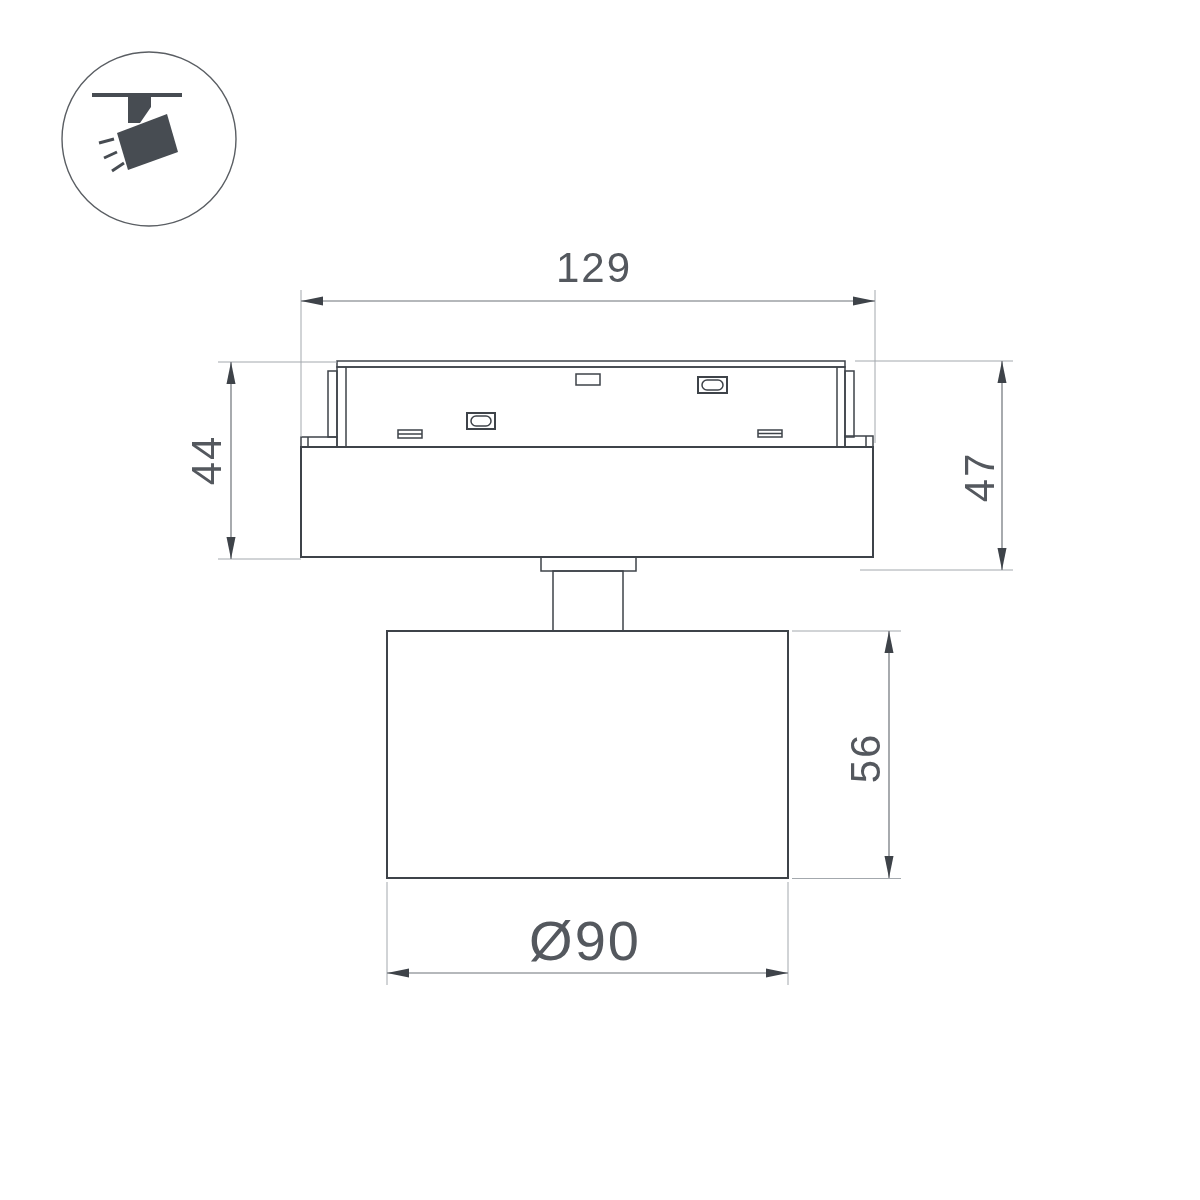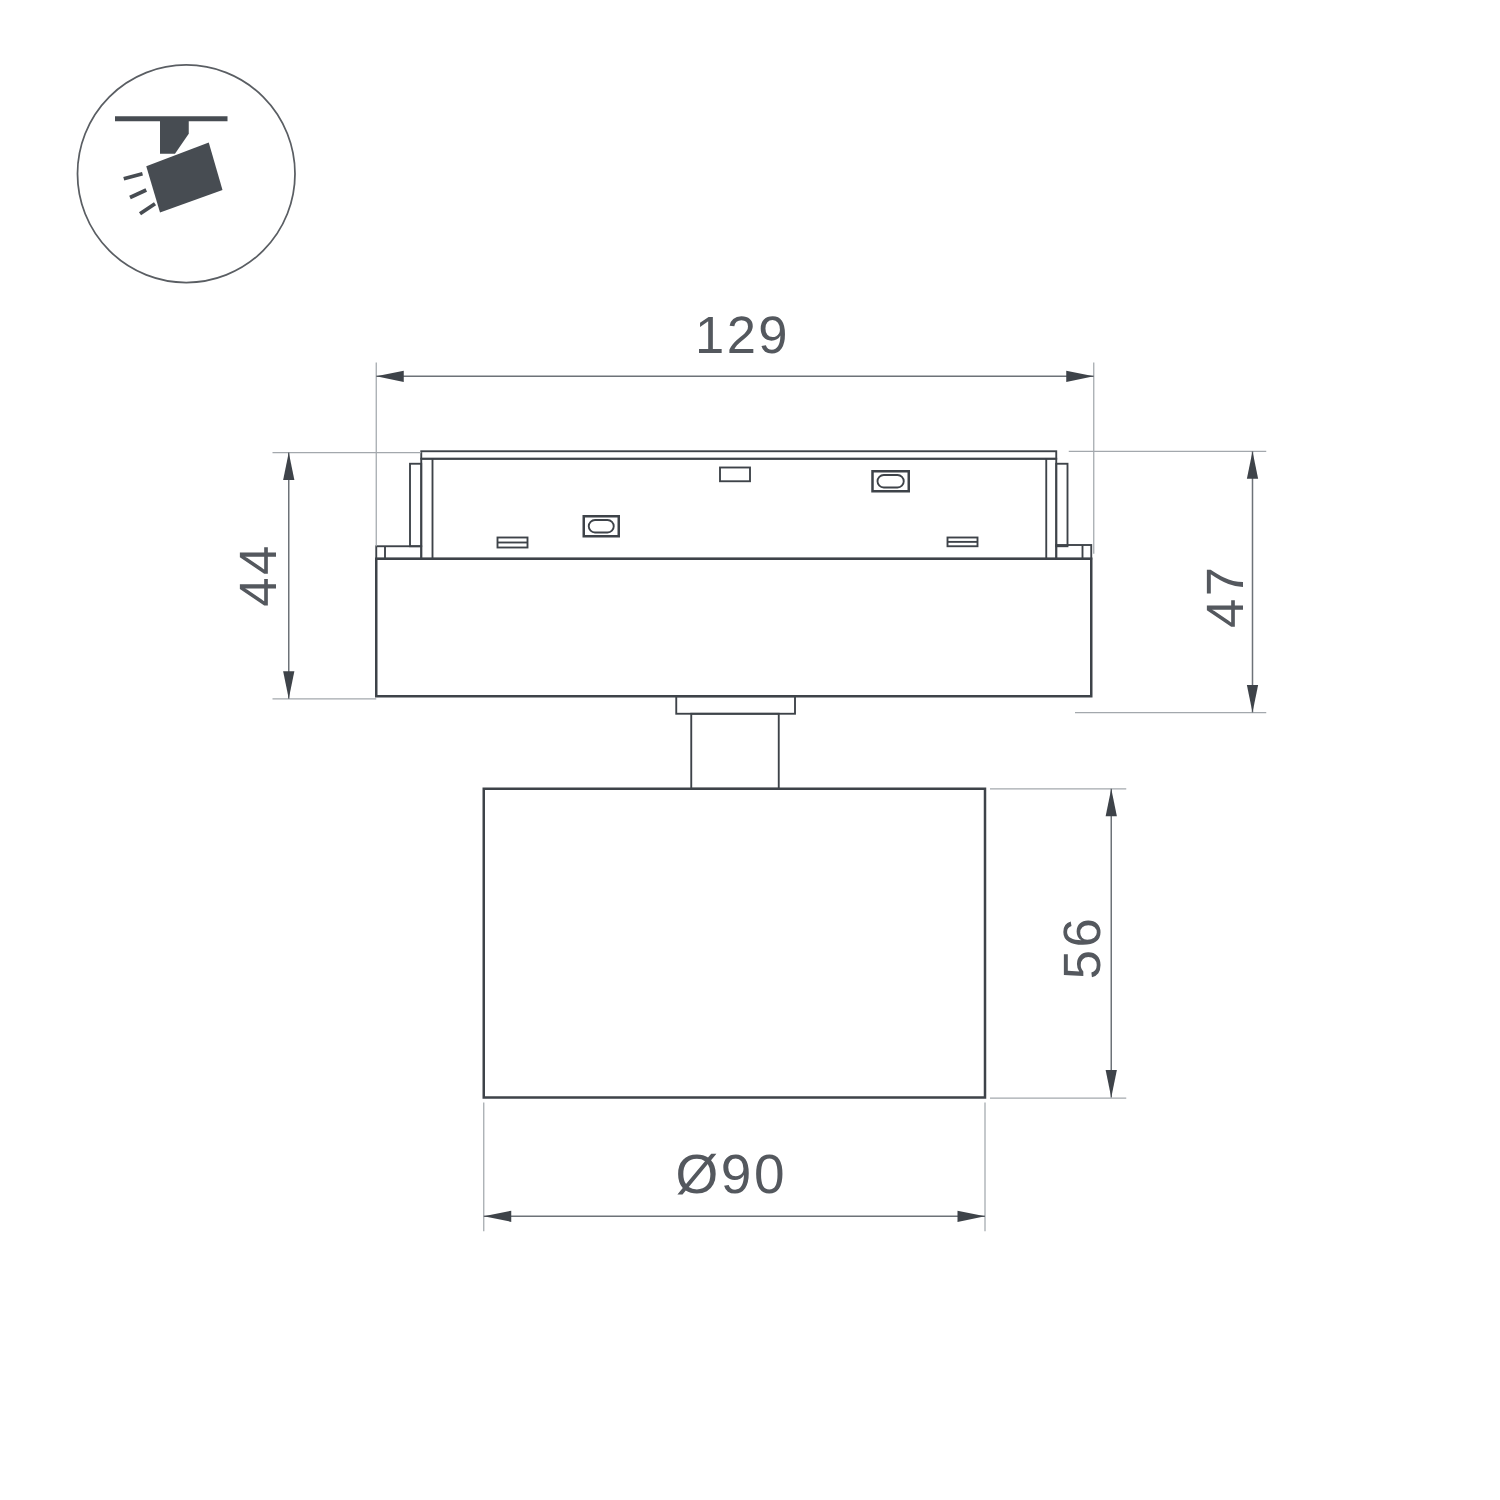--- a/index.html
+++ b/index.html
@@ -13,21 +13,21 @@
     position:absolute;
     font-family:"Liberation Sans", sans-serif;
     font-weight:300;
     font-size:42px;
     letter-spacing:2px;
     color:#54585e;
     white-space:nowrap;
     transform:translate(-50%,-50%);
   }
   .dim-label.vertical { transform:translate(-50%,-50%) rotate(-90deg); }
-  .dim-label.diameter { font-size:44px; }
+  .dim-label.diameter { font-size:56px; }
 </style>
 </head>
 <body>
 
 <div class="canvas">
 
   <svg width="1200" height="1200" viewBox="0 0 1200 1200">
 
     <g>
       <circle cx="149" cy="139" r="87" fill="none" stroke="#5a5e63" stroke-width="1.4"></circle>

